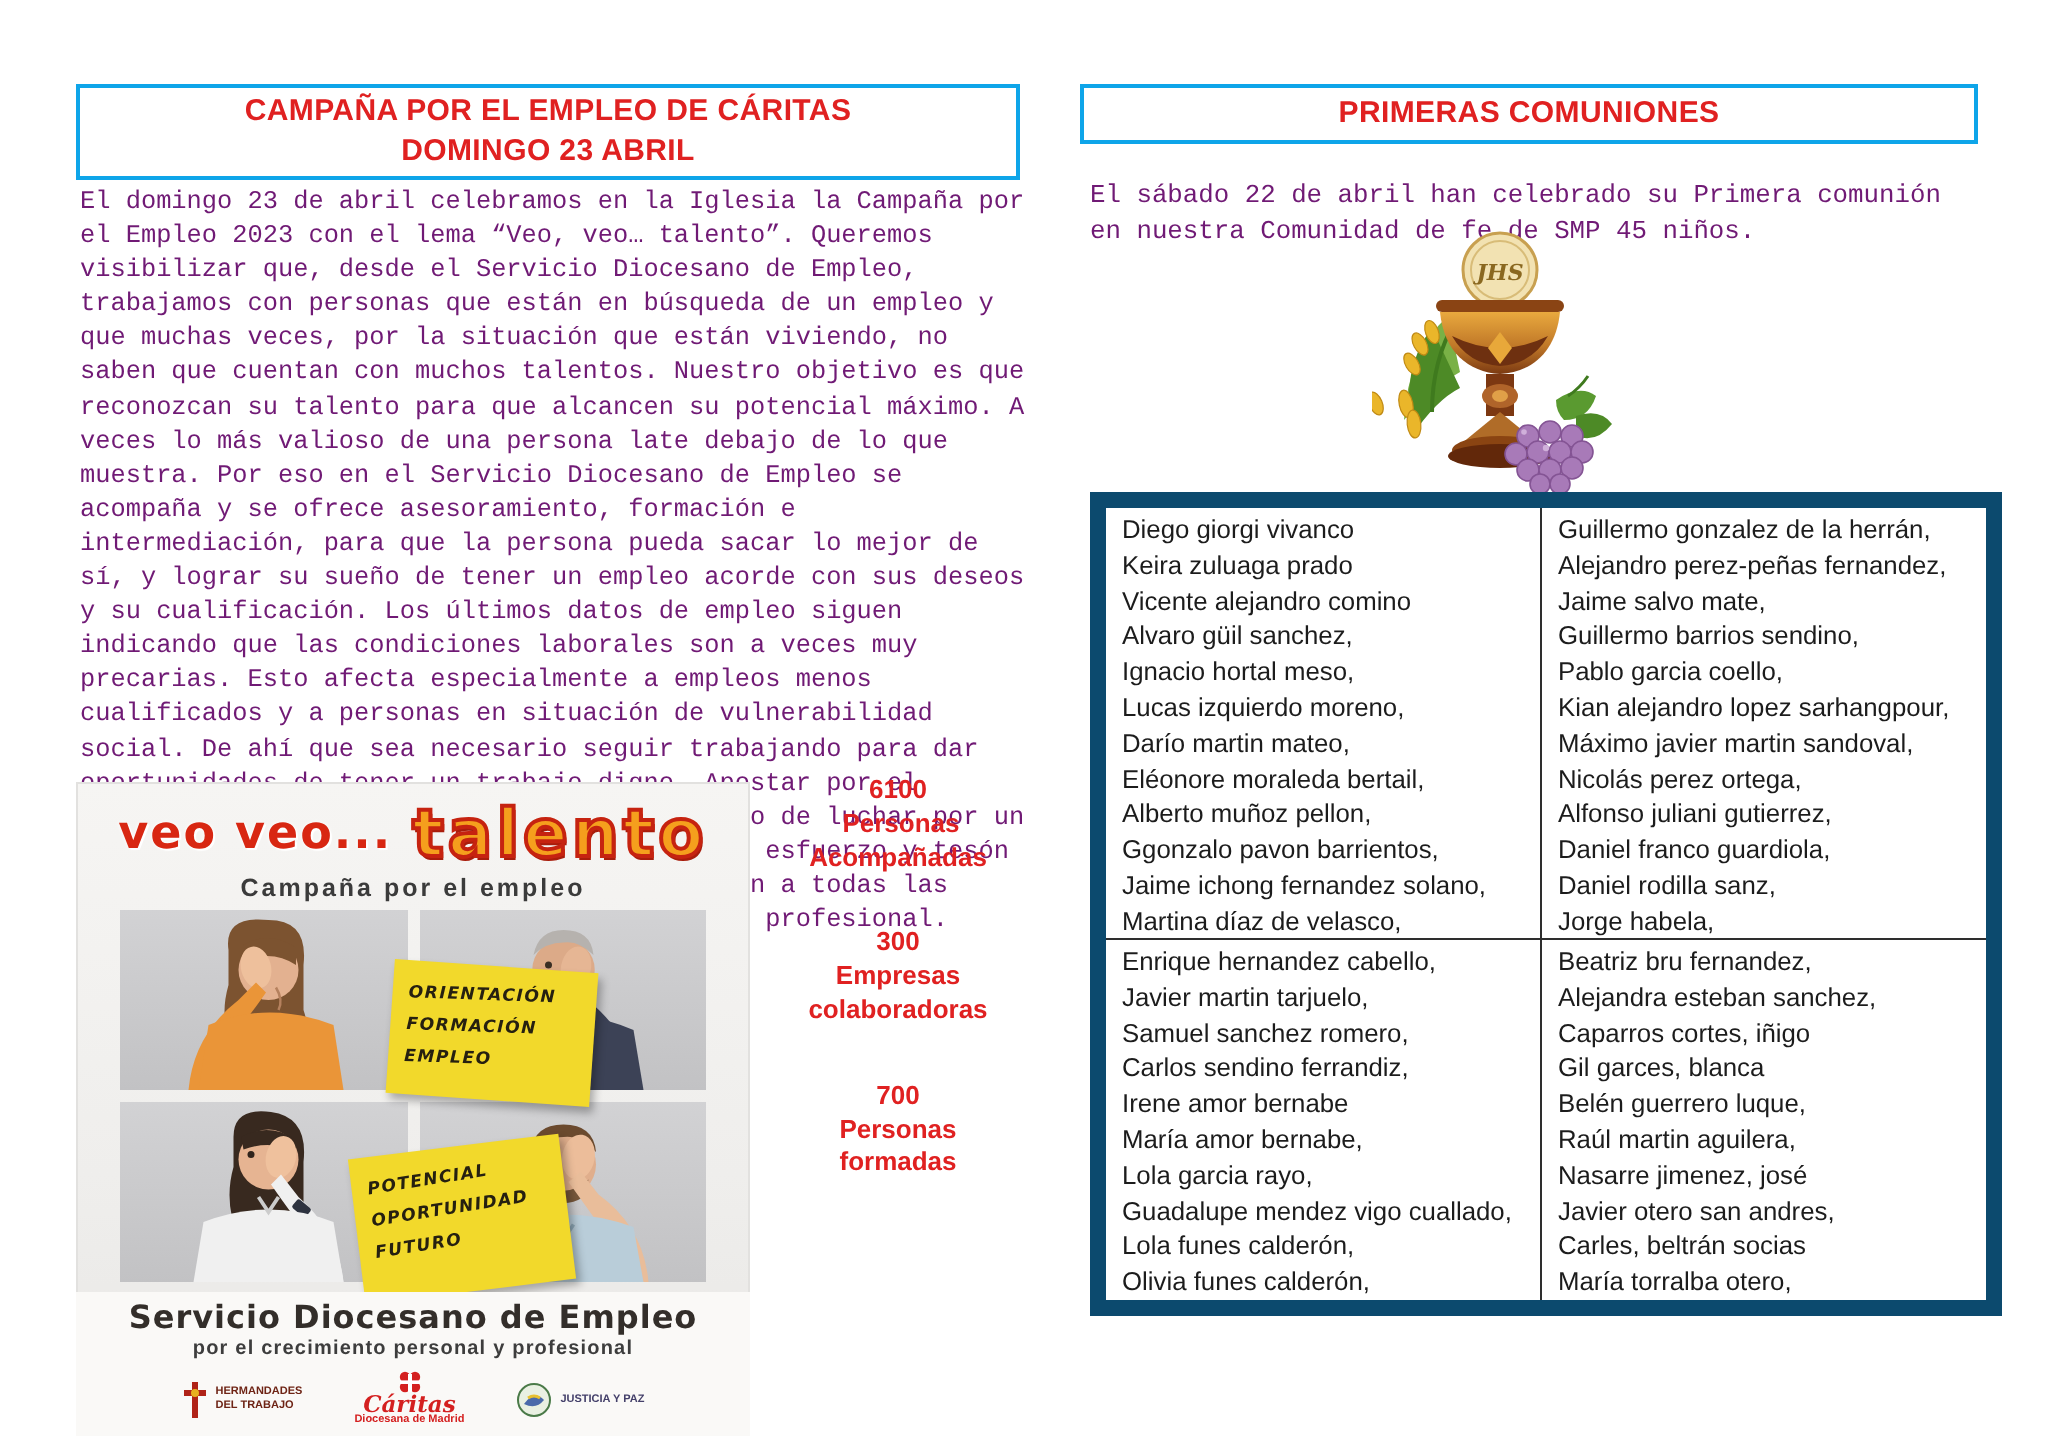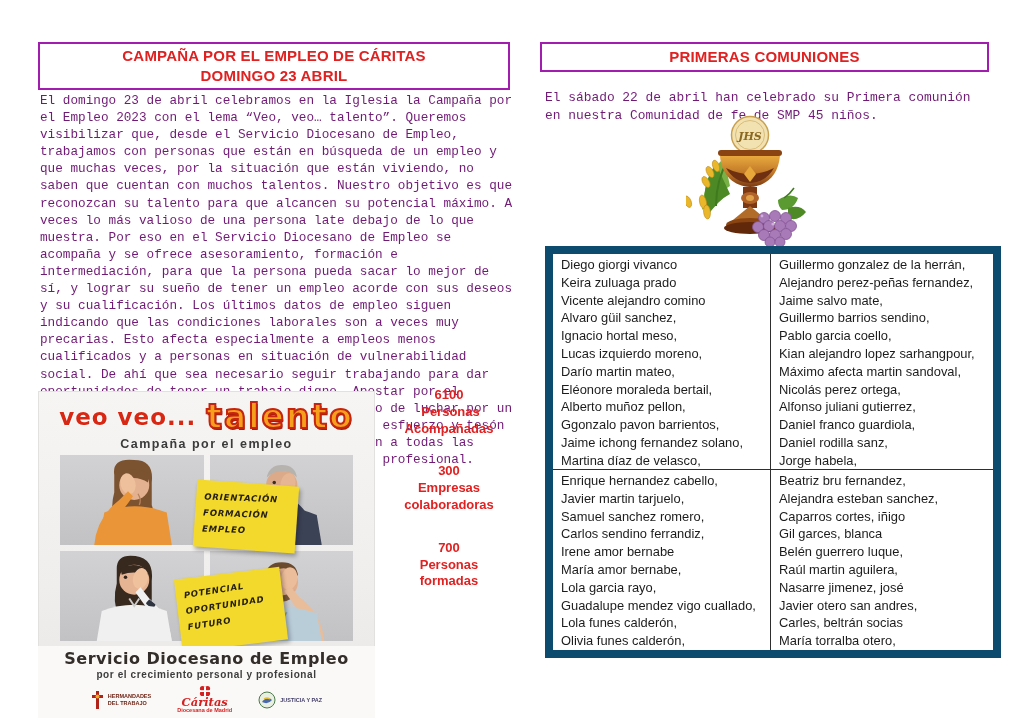--- a/index.html
+++ b/index.html
@@ -1,20 +1,20 @@
 <!DOCTYPE html>
 <html><head>
 <meta charset="utf-8">
 <style>
   html,body{margin:0;padding:0;}
   body{width:1024px;height:724px;background:#e9e9e9;font-family:"Liberation Sans",sans-serif;}
   .page{position:relative;width:1024px;height:724px;background:#ffffff;overflow:hidden;}
 
   
-  .head-box{position:absolute;border:2px solid #a21caf;display:flex;flex-direction:column;justify-content:center;align-items:center;text-align:center;background:#fff;}
+  .head-box{position:absolute;border:2px solid #0ea5e9;display:flex;flex-direction:column;justify-content:center;align-items:center;text-align:center;background:#fff;}
   .head-box .ln{color:#e02121;font-weight:bold;font-size:15px;line-height:20px;letter-spacing:.2px;}
   #left-head{left:38px;top:42px;width:468px;height:44px;}
   #right-head{left:540px;top:42px;width:445px;height:26px;}
 
   
   .body-text{position:absolute;color:#701a75;font-size:12.7px;line-height:17.1px;font-family:Liberation Mono, monospace;}
   #left-body{left:40px;top:92px;width:478px;}
   #right-intro{left:545px;top:89px;width:436px;font-size:12.9px;line-height:17.5px;}
 
   
@@ -278,21 +278,21 @@
           <div>Jaime ichong fernandez solano,</div>
           <div>Martina díaz de velasco,</div>
         </div>
       <div class="cell">
           <div>Guillermo gonzalez de la herrán,</div>
           <div>Alejandro perez-peñas fernandez,</div>
           <div>Jaime salvo mate,</div>
           <div>Guillermo barrios sendino,</div>
           <div>Pablo garcia coello,</div>
           <div>Kian alejandro lopez sarhangpour,</div>
-          <div>Máximo afecta martin sandoval,</div>
+          <div>Máximo javier martin sandoval,</div>
           <div>Nicolás perez ortega,</div>
           <div>Alfonso juliani gutierrez,</div>
           <div>Daniel franco guardiola,</div>
           <div>Daniel rodilla sanz,</div>
           <div>Jorge habela,</div>
         </div>
     </div>
     <div class="t-row row2">
       <div class="cell left">
           <div>Enrique hernandez cabello,</div>

